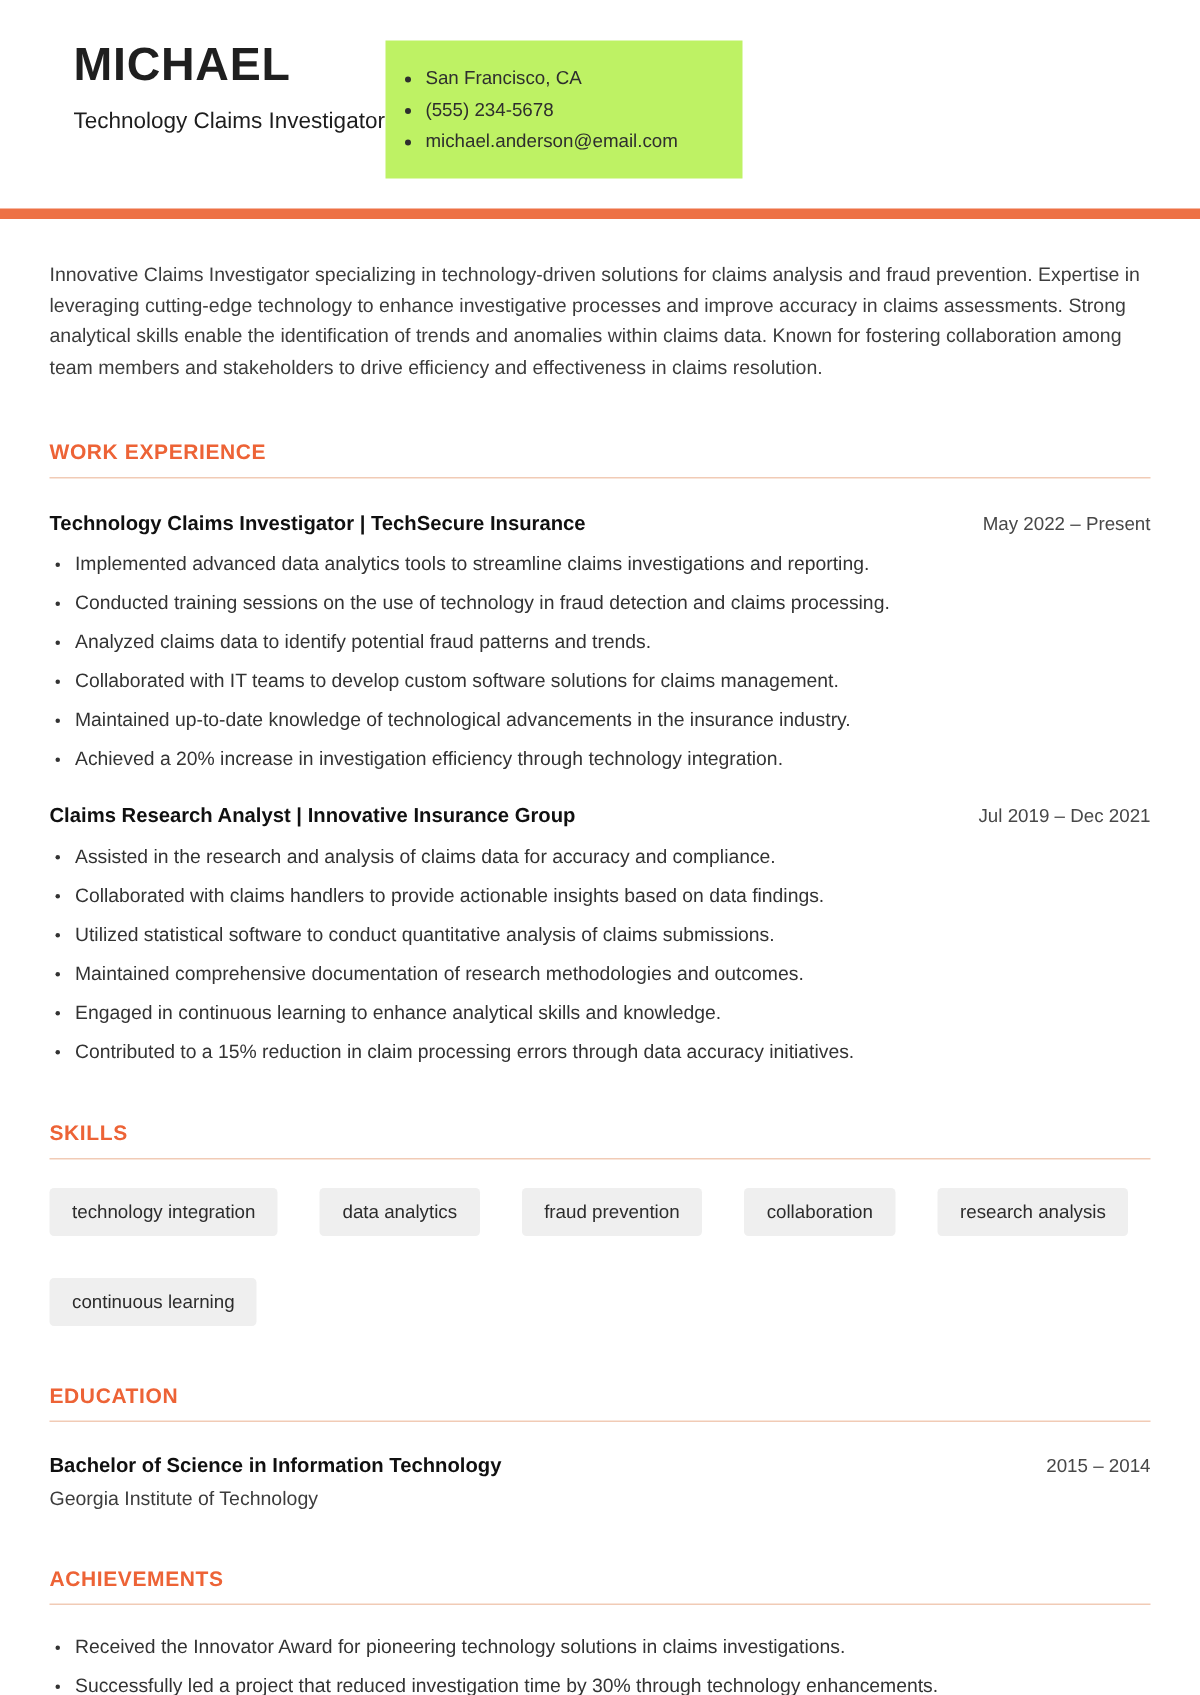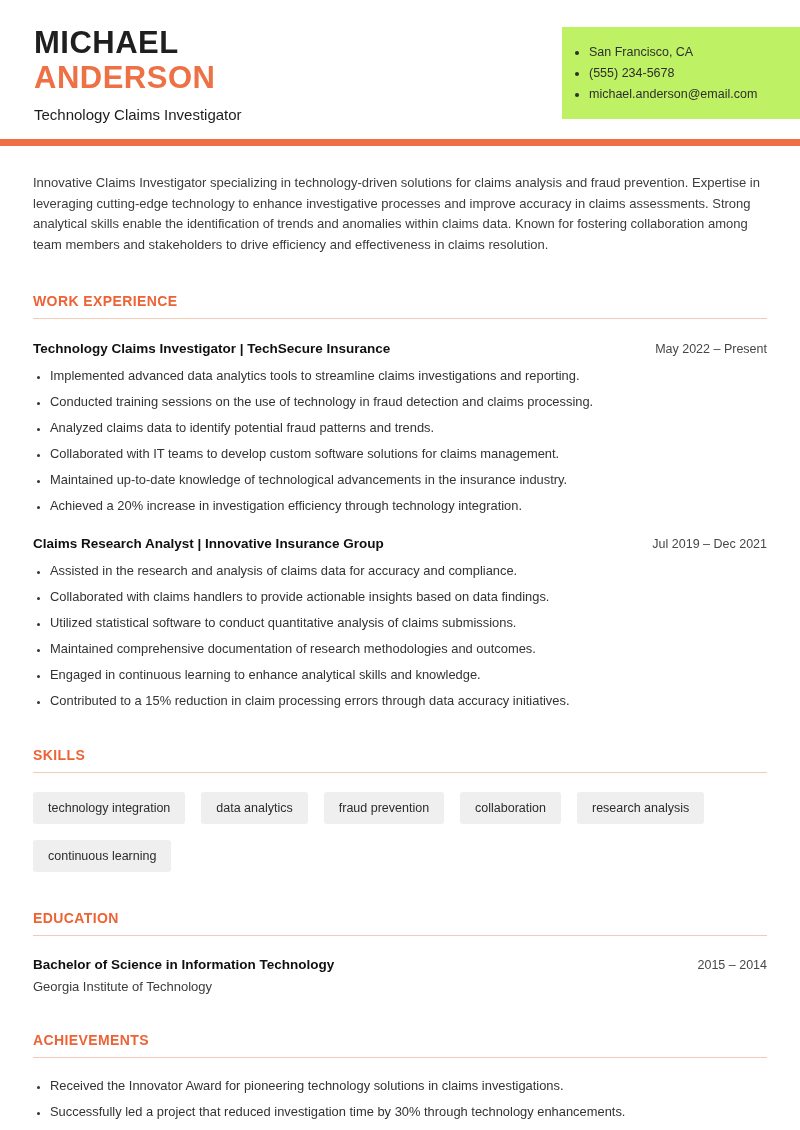--- a/index.html
+++ b/index.html
@@ -10,23 +10,23 @@
     height: 1130px;
     background: #ffffff;
     overflow: hidden;
     position: relative;
     box-sizing: border-box;
   }
 
   
   .header {
     display: flex;
-    justify-content: space-between;
+    justify-content: flex-start;
     align-items: flex-start;
-    padding: 26px 0 0 34px;
+    padding: 26px 0 0 49px;
     height: 98px;
   }
   .name { margin: 0; line-height: 1.12; letter-spacing: 0.5px; }
   .name span { display: block; font-size: 31px; font-weight: 800; }
   .name .first { color: #1f1f1f; }
   .name .last  { color: #ED7145; }
   .job-title { margin-top: 11px; font-size: 15px; color: #1d1d1d; }
 
   .contact-box {
     background: #bef264;
@@ -86,21 +86,21 @@
   ul.bullets { margin: 11px 0 0 0; padding-left: 17px; list-style: disc; }
   ul.bullets li {
     font-size: 12.9px;
     color: #333333;
     margin-bottom: 8.5px;
     line-height: 1.35;
   }
   ul.bullets li::marker { font-size: 11px; color: #333333; }
 
   
-  .chips { display: flex; flex-wrap: wrap; gap: 16px; margin-top: 19px; }
+  .chips { display: flex; flex-wrap: wrap; gap: 28px; margin-top: 19px; }
   .chip {
     background: #EFEFEF;
     color: #2c2c2c;
     font-size: 12.5px;
     padding: 9px 15px;
     border-radius: 3px;
     white-space: nowrap;
   }
 
   
@@ -112,21 +112,20 @@
 </style>
 </head>
 <body>
 
 <div class="page">
 
   <div class="header">
     <div class="header-left">
       <h1 class="name">
         <span class="first">MICHAEL</span>
-        <span class="last">ANDERSON</span>
       </h1>
       <div class="job-title">Technology Claims Investigator</div>
     </div>
     <div class="contact-box">
       <ul class="contact-list">
         <li>San Francisco, CA</li>
         <li>(555) 234-5678</li>
         <li>michael.anderson@email.com</li>
       </ul>
     </div>

